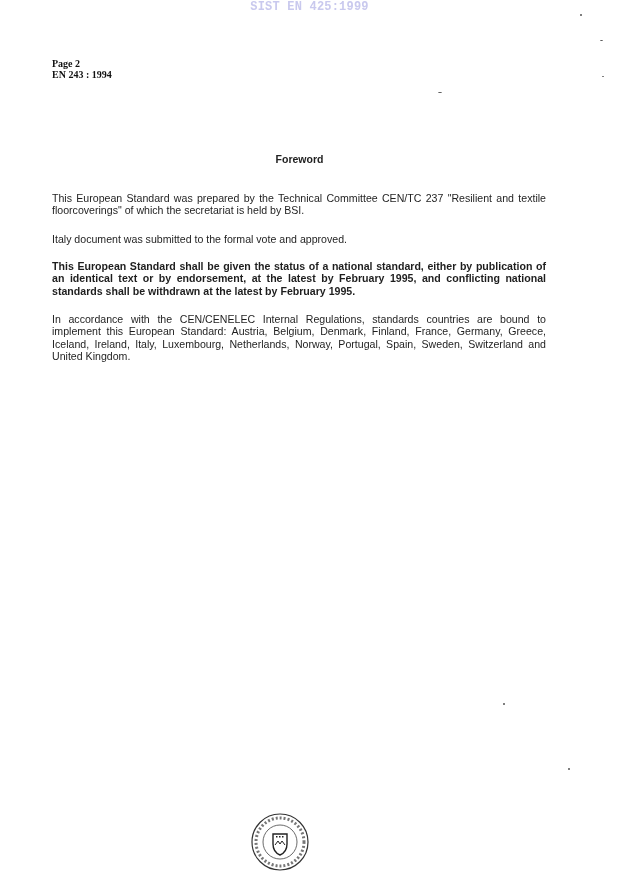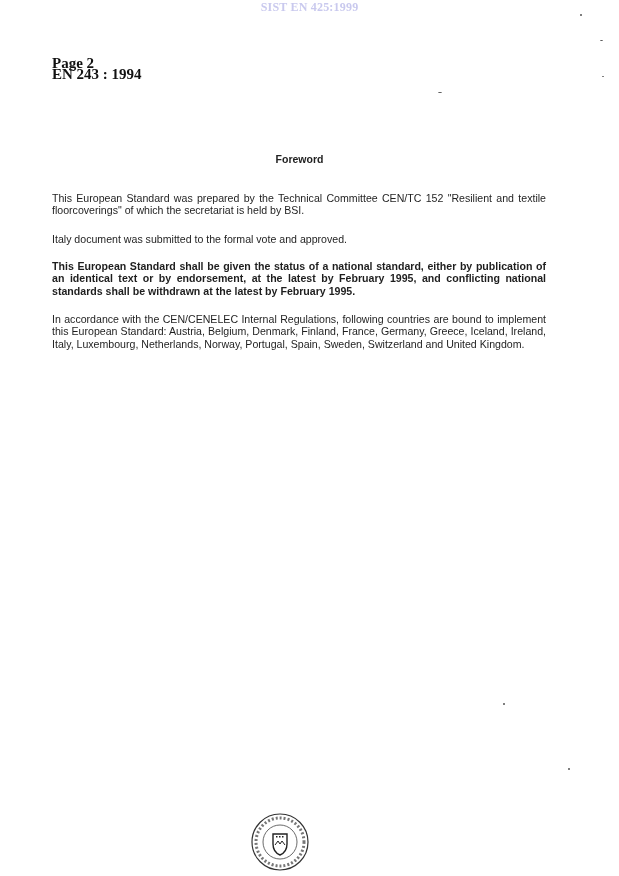--- a/index.html
+++ b/index.html
@@ -1,18 +1,18 @@
 <!DOCTYPE html>
 <html><head>
 <meta charset="utf-8">
 <style>
   html, body { margin:0; padding:0; }
   body { width:619px; height:876px; background:#ffffff; position:relative; overflow:hidden; font-family:"Liberation Sans", sans-serif; color:#1a1a1a; }
-  .watermark { position:absolute; top:0; left:0; width:619px; text-align:center; font-family:Liberation Serif, serif; font-weight:bold; font-size:12px; color:#c9c9ee; letter-spacing:0.2px; line-height:14px; }
-  .pagehdr { position:absolute; left:52px; top:58px; font-family:"Liberation Serif", serif; font-weight:bold; font-size:15px; line-height:11px; color:#111; }
+  .watermark { position:absolute; top:0; left:0; width:619px; text-align:center; font-family:Liberation Mono, monospace; font-weight:bold; font-size:12px; color:#c9c9ee; letter-spacing:0.2px; line-height:14px; }
+  .pagehdr { position:absolute; left:52px; top:58px; font-family:"Liberation Serif", serif; font-weight:bold; font-size:10px; line-height:11px; color:#111; }
   .title { position:absolute; top:153px; left:0; width:619px; text-align:center; padding-left:4px; font-size:10.5px; font-weight:bold; color:#222; }
   .title span { position:relative; left:-14px; }
   .para { position:absolute; left:52px; width:494px; font-size:10.6px; line-height:12.3px; color:#1e1e1e; text-align:justify; }
   .p1 { top:192px; }
   .p2 { top:233px; }
   .p3 { top:260px;font-weight:bold; }
   .p4 { top:313px; }
   .speck { position:absolute; background:#555; border-radius:50%; }
   .seal { position:absolute; left:250px; top:812px; width:60px; height:60px; }
 </style>
@@ -21,24 +21,24 @@
 
 <div class="watermark">SIST EN 425:1999</div>
 
 <div class="pagehdr">
   <div>Page 2</div>
   <div>EN 243 : 1994</div>
 </div>
 
 <div class="title"><span>Foreword</span></div>
 
-<div class="para p1">This European Standard was prepared by the Technical Committee CEN/TC 152 "Resilient and textile floorcoverings" of which the secretariat is held by BSI.</div>
+<div class="para p1">This European Standard was prepared by the Technical Committee CEN/TC 237 "Resilient and textile floorcoverings" of which the secretariat is held by BSI.</div>
 <div class="para p2">Italy document was submitted to the formal vote and approved.</div>
 <div class="para p3">This European Standard shall be given the status of a national standard, either by publication of an identical text or by endorsement, at the latest by February 1995, and conflicting national standards shall be withdrawn at the latest by February 1995.</div>
-<div class="para p4">In accordance with the CEN/CENELEC Internal Regulations, following countries are bound to implement this European Standard: Austria, Belgium, Denmark, Finland, France, Germany, Greece, Iceland, Ireland, Italy, Luxembourg, Netherlands, Norway, Portugal, Spain, Sweden, Switzerland and United Kingdom.</div>
+<div class="para p4">In accordance with the CEN/CENELEC Internal Regulations, standards countries are bound to implement this European Standard: Austria, Belgium, Denmark, Finland, France, Germany, Greece, Iceland, Ireland, Italy, Luxembourg, Netherlands, Norway, Portugal, Spain, Sweden, Switzerland and United Kingdom.</div>
 
 <div class="speck" style="left:580px;top:14px;width:2px;height:2px;"></div>
 <div class="speck" style="left:600px;top:40px;width:3px;height:1px;"></div>
 <div class="speck" style="left:602px;top:76px;width:2px;height:1px;"></div>
 <div class="speck" style="left:438px;top:92px;width:4px;height:1px;"></div>
 <div class="speck" style="left:503px;top:703px;width:2px;height:2px;"></div>
 <div class="speck" style="left:568px;top:768px;width:2px;height:2px;"></div>
 
 <div class="seal">
   <svg width="60" height="60" viewBox="0 0 60 60">

